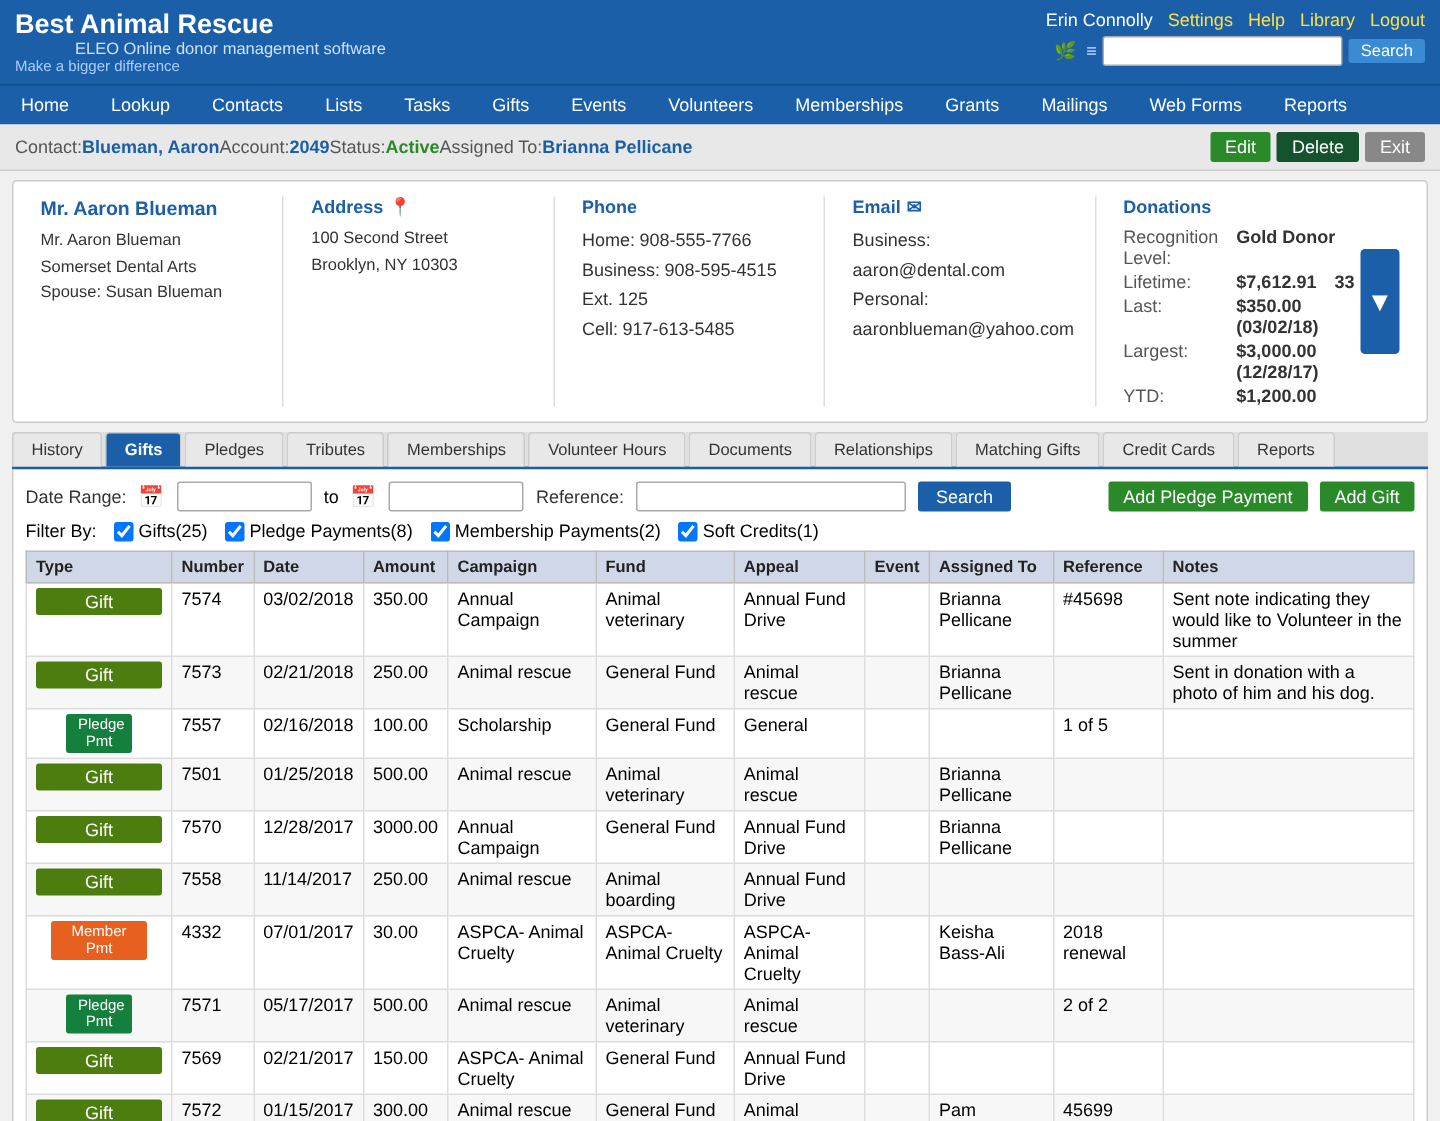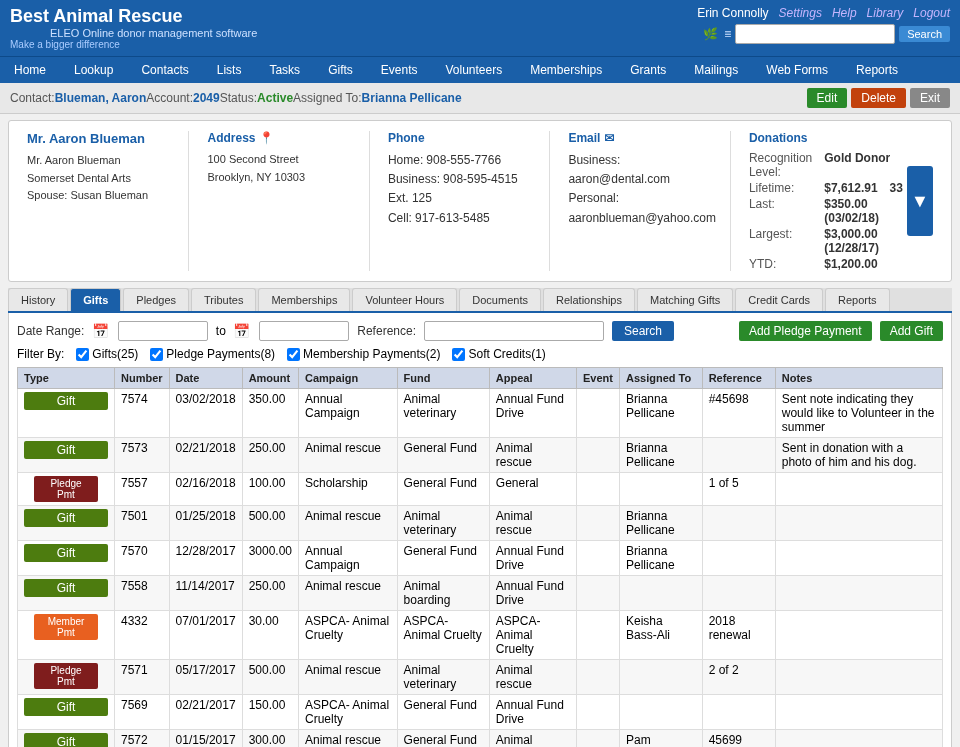--- a/index.html
+++ b/index.html
@@ -5,37 +5,37 @@
     * { box-sizing: border-box; margin: 0; padding: 0; font-family: Arial, sans-serif; font-size: 12px; }
     body { background: #f0f0f0; width: 960px; }
 
     
     .app-header { background: #1a5fa8; color: white; padding: 6px 10px; display: flex; justify-content: space-between; align-items: flex-start; }
     .app-title { font-size: 18px; font-weight: bold; color: white; }
     .app-subtitle { font-size: 11px; color: #cce0ff; margin-left: 40px; }
     .app-tagline { font-size: 10px; color: #aaccff; }
     .header-right { display: flex; flex-direction: column; align-items: flex-end; gap: 4px; }
     .header-nav-links { display: flex; gap: 10px; font-size: 12px; }
-    .header-nav-links a { color: #c4b5fd; text-decoration: none; font-style: italic; }
+    .header-nav-links a { color: #fde047; text-decoration: none; }
     .header-search { display: flex; align-items: center; gap: 4px; }
     .header-search input { width: 160px; padding: 2px 4px; border: 1px solid #aaa; border-radius: 2px; }
     .header-search button { background: #2a7ad4; color: white; border: none; padding: 2px 8px; border-radius: 2px; cursor: pointer; font-size: 11px; }
     .header-icons { display: flex; gap: 6px; align-items: center; color: #cce0ff; font-size: 14px; }
 
     
     .main-nav { background: #1a5fa8; padding: 0; display: flex; border-top: 1px solid #0d4a8a; }
     .main-nav a { color: white; text-decoration: none; padding: 6px 14px; font-size: 12px; display: block; }
 
     
     .contact-bar { background: #e8e8e8; padding: 5px 10px; display: flex; align-items: center; border-bottom: 1px solid #ccc; }
     .contact-bar .label { color: #555; }
     .contact-bar .value-link { color: #1a5fa8; font-weight: bold; text-decoration: none; }
     .contact-bar-right { margin-left: auto; display: flex; gap: 4px; }
     .btn-edit { background: #2a8a2a; color: white; border: none; padding: 3px 10px; border-radius: 2px; cursor: pointer; }
-    .btn-delete { background: #c2410c; color: white; border: none; padding: 3px 10px; border-radius: 2px; cursor: pointer; }
+    .btn-delete { background: #14532d; color: white; border: none; padding: 3px 10px; border-radius: 2px; cursor: pointer; }
     .btn-exit { background: #888; color: white; border: none; padding: 3px 10px; border-radius: 2px; cursor: pointer; }
 
     
     .info-cards { background: white; margin: 6px 8px; border: 1px solid #ccc; border-radius: 3px; display: flex; padding: 10px; gap: 10px; }
     .info-card { flex: 1; padding: 0 8px; border-right: 1px solid #ddd; }
     .info-card:last-child { border-right: none; }
     .info-card-title { color: #1a5fa8; font-weight: bold; font-size: 13px; margin-bottom: 6px; display: flex; align-items: center; gap: 4px; }
     .info-card p { color: #333; line-height: 1.6; font-size: 11px; }
     .donations-card { flex: 1.2; }
     .donations-grid { display: grid; grid-template-columns: auto auto auto; gap: 2px 8px; font-size: 11px; }
@@ -66,21 +66,21 @@
     .checkbox-row { display: flex; align-items: center; gap: 12px; margin-bottom: 6px; font-size: 11px; }
     .checkbox-row label { display: flex; align-items: center; gap: 3px; cursor: pointer; }
 
     
     .gifts-table { width: 100%; border-collapse: collapse; font-size: 11px; }
     .gifts-table th { background: #d0d8e8; color: #222; padding: 4px 6px; text-align: left; border: 1px solid #bbb; font-size: 11px; }
     .gifts-table td { padding: 3px 6px; border: 1px solid #ddd; vertical-align: top; }
     .gifts-table tr:nth-child(even) { background: #f7f7f7; }
     
     .btn-gift { background: #4d7c0f; color: white; border: none; padding: 2px 8px; border-radius: 2px; cursor: pointer; font-size: 12px; width: 84px; }
-    .btn-pledge { background: #7f1d1d; color: white; border: none; padding: 2px 8px; border-radius: 2px; cursor: pointer; font-size: 10px; width: 64px; }
+    .btn-pledge { background: #15803d; color: white; border: none; padding: 2px 8px; border-radius: 2px; cursor: pointer; font-size: 10px; width: 44px; }
     .btn-member { background: #e86020; color: white; border: none; padding: 2px 8px; border-radius: 2px; cursor: pointer; font-size: 10px; width: 64px; }
     
     .type-cell { text-align: center; }
     
     .calendar-icon { font-size: 14px; color: #555; cursor: pointer; }
   </style>
 </head>
 <body>
 
 <div class="app-header">

